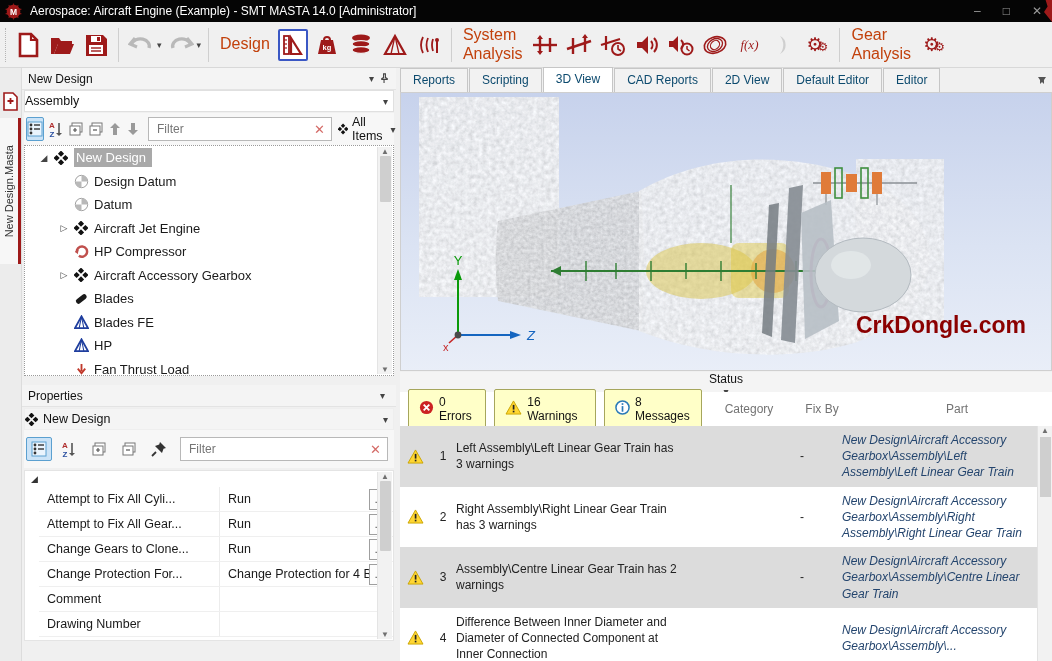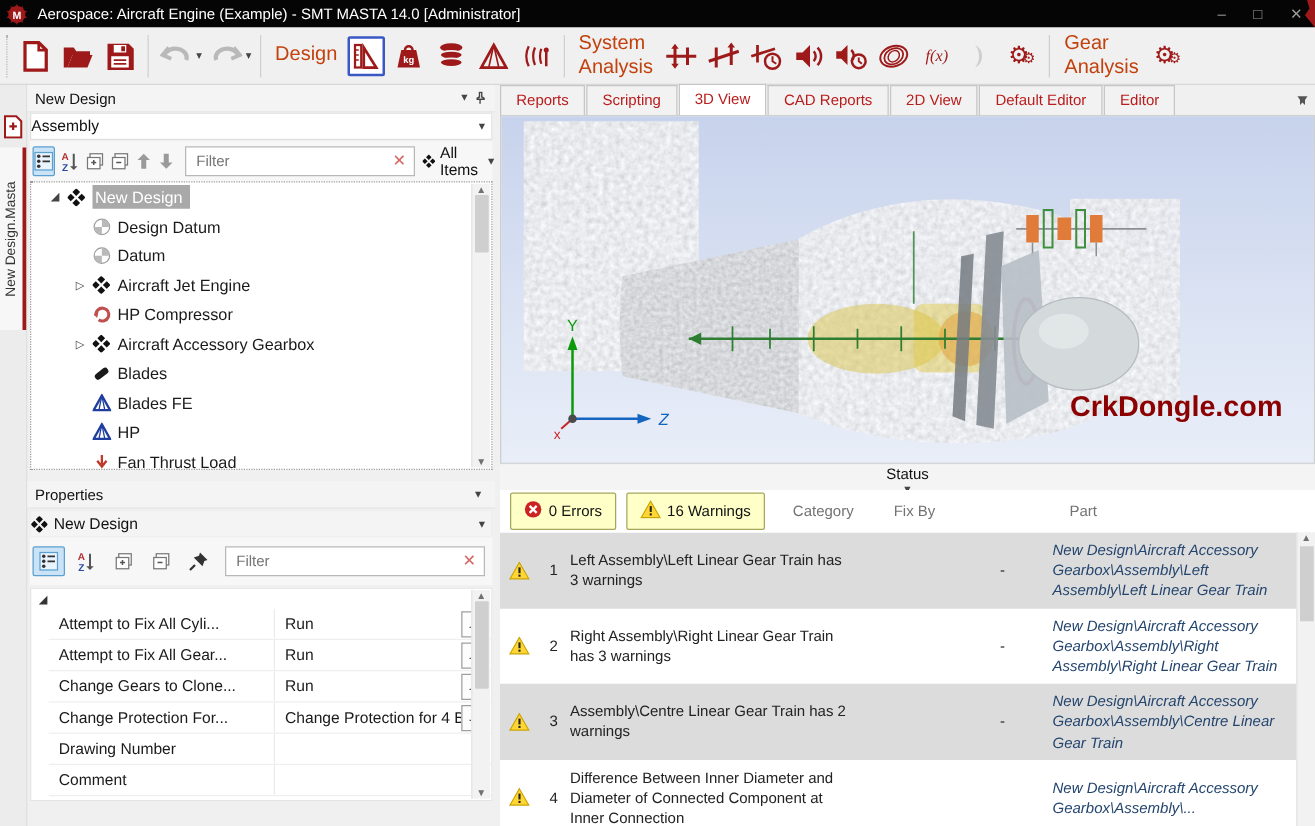--- a/index.html
+++ b/index.html
@@ -72,21 +72,21 @@
   .prow{display:grid;grid-template-columns:180px 1fr 24px;height:25px;align-items:center;border-bottom:1px solid #efefef;margin-left:14px;}
   .prow .pname{font-size:12.5px;color:#1a1a1a;padding-left:8px;white-space:nowrap;overflow:hidden;}
   .prow .pval{font-size:12.5px;color:#1a1a1a;border-left:1px solid #ececec;padding-left:8px;white-space:nowrap;overflow:hidden;height:100%;display:flex;align-items:center;}
   .prow .pbtn{width:20px;height:21px;border:1px solid #9f9f9f;background:#fdfdfd;font-size:10px;color:#333;display:flex;align-items:center;justify-content:center;margin-right:16px;}
 
   .splitter-v{position:absolute;left:396px;top:0;width:4px;height:593px;background:#f0f0f0;}
 
   
   .right{position:absolute;left:400px;top:0;width:652px;height:593px;}
   .tabs{position:absolute;left:0;top:0;width:652px;height:24px;display:flex;align-items:flex-end;background:#f0f0f0;}
-  .tab{font-size:12px;color:#b91c1c;background:#f2f2f2;border:1px solid #c6c6c6;border-bottom:none;padding:4px 12px 5px;margin-right:1px;}
+  .tab{font-size:12px;color:#0c4a6e;background:#f2f2f2;border:1px solid #c6c6c6;border-bottom:none;padding:4px 12px 5px;margin-right:1px;}
   .tab.active{background:#fff;position:relative;z-index:2;padding-bottom:6px;}
   .tabbar-pin{position:absolute;right:4px;top:6px;}
 
   .viewport{position:absolute;left:0;top:24px;width:652px;height:279px;background:#dde5f3;border:1px solid #cfcfcf;overflow:hidden;}
 
   .status{position:absolute;left:0;top:304px;width:652px;height:289px;background:#fff;}
   .status-head{position:absolute;left:0;top:0;width:652px;height:20px;background:#f4f4f4;display:flex;align-items:center;font-size:12px;color:#111;padding:0 8px;flex-direction:column;}
   .status-head .sp{flex:1;}
   .status-btnrow{position:absolute;left:0;top:20px;width:652px;height:34px;background:#fff;display:flex;align-items:center;}
   .st-btn{display:flex;align-items:center;gap:5px;background:#ffffc8;border:1px solid #a6a65c;border-radius:2px;
@@ -571,25 +571,25 @@
               <span class="pname">Change Gears to Clone...</span>
               <span class="pval">Run</span>
               <span class="pbtn">...</span>
             </div>
             <div class="prow">
               <span class="pname">Change Protection For...</span>
               <span class="pval">Change Protection for 4 Bearin</span>
               <span class="pbtn">...</span>
             </div>
             <div class="prow">
+              <span class="pname">Comment</span>
+              <span class="pval"></span>
+            </div>
+            <div class="prow">
               <span class="pname">Drawing Number</span>
-              <span class="pval"></span>
-            </div>
-            <div class="prow">
-              <span class="pname">Comment</span>
               <span class="pval"></span>
             </div>
           </div>
         <div class="vscroll">
           <span>▲</span>
             <div class="thumb" style="height:70px;"></div>
             <div class="spacer"></div>
             <span>▼</span>
         </div>
       </div>
@@ -723,20 +723,28 @@
               <span>0 Errors</span>
             </span>
             <span class="st-btn">
               <span><svg width="17" height="15" viewBox="0 0 18 16">
                   <path d="M9 1 L17 15 H1 Z" fill="#ffd633" stroke="#caa400" stroke-width="1"></path>
                   <rect x="8.2" y="5.2" width="1.8" height="5" fill="#222"></rect>
                   <rect x="8.2" y="11.4" width="1.8" height="1.8" fill="#222"></rect>
                 </svg></span>
               <span>16 Warnings</span>
             </span>
+            <span class="st-btn">
+              <span><svg width="15" height="15" viewBox="0 0 16 16">
+                  <circle cx="8" cy="8" r="7" fill="#fff" stroke="#2a7ab8" stroke-width="1.6"></circle>
+                  <rect x="7.1" y="6.5" width="1.8" height="6" fill="#2a7ab8"></rect>
+                  <rect x="7.1" y="3.4" width="1.8" height="1.8" fill="#2a7ab8"></rect>
+                </svg></span>
+              <span>8 Messages</span>
+            </span>
             <div class="st-cols" style="margin-left: 14px; flex: 1 1 0%; display: grid; grid-template-columns: 66px 80px 190px;">
               <span class="st-col">Category</span>
               <span class="st-col">Fix By</span>
               <span class="st-col">Part</span>
             </div>
           </div>
         <div class="status-list" id="statusList">
             <div class="srow shaded">
               <span class="sicon">
                 <svg width="17" height="15" viewBox="0 0 18 16">

